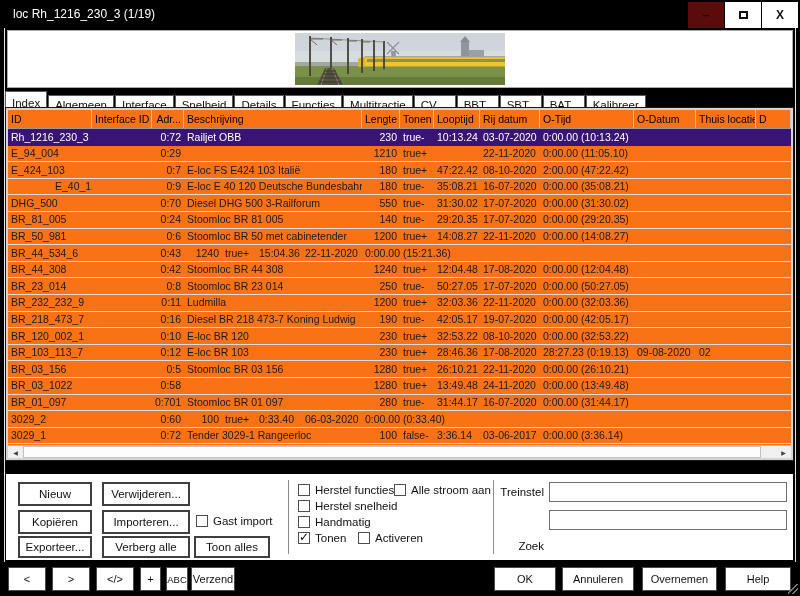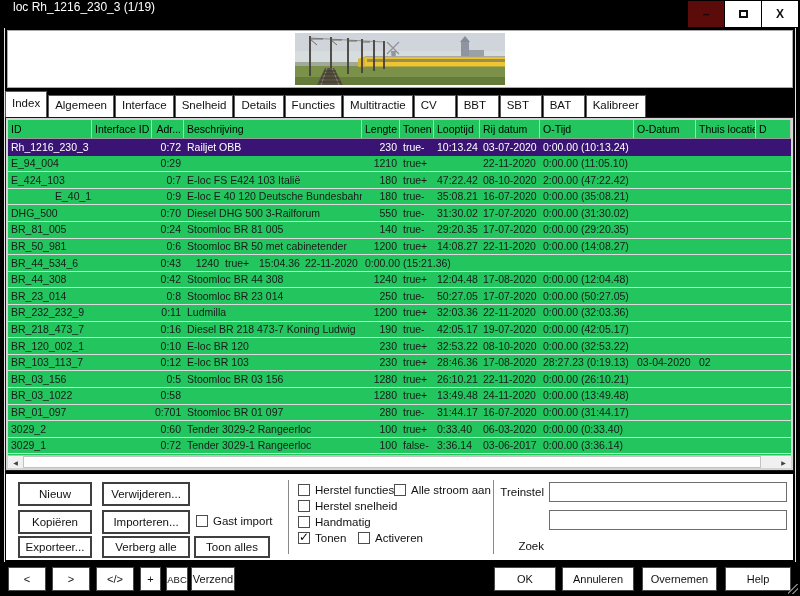--- a/index.html
+++ b/index.html
@@ -2,21 +2,21 @@
 <html><head>
 <meta charset="utf-8">
 <style>
   * { box-sizing: border-box; margin: 0; padding: 0; }
   html,body { width:800px; height:596px; background:#000; overflow:hidden;
     font-family:"Liberation Sans","DejaVu Sans",sans-serif; }
   .window { position:relative; width:800px; height:596px; background:#000; }
 
   
   .titlebar { position:absolute; top:0; left:0; width:800px; height:28px; background:#000;
-    display:flex; align-items:flex-start; }
+    display:flex; align-items:center; }
   .title { color:#fff; font-size:12px; padding-left:13px; flex:1; white-space:nowrap; }
   .tb-btns { display:flex; height:26px; margin-top:1px; }
   .tb-btn { width:37px; height:26px; display:flex; align-items:center; justify-content:center;
     font-size:12px; border-left:1px solid #000; cursor:default; }
   .tb-btn.min { background:#5c0b0b; color:#230303; font-weight:bold; }
   .tb-btn.max { background:#fff; }
   .maxbox { width:9px; height:8px; border:2px solid #111; display:block; }
   .tb-btn.close { background:#fff; color:#111; font-weight:bold; margin-right:2px; }
 
   
@@ -29,22 +29,22 @@
   .photo { display:block; margin:2px auto 0 auto; }
 
   
   .tabs { position:absolute; top:90px; left:5px; height:28px; display:flex; align-items:flex-end; }
   .tab { background:#fff; border:1px solid #5a5a5a; height:23px; font-size:11.5px; color:#111;
     padding:3px 6px 0 6px; margin-right:1px; white-space:nowrap; }
   .tab.active { height:27px; padding-top:5px; border-bottom:1px solid #fff; }
   .tab.wide { min-width:42px; text-align:left; }
 
   
-  .table-panel { position:absolute; top:118px; left:6px; width:787px; height:352px;
-    background:#22c55e; border:2px solid #d4d4d4; outline:1px solid #1a1a1a; }
+  .table-panel { position:absolute; top:108px; left:6px; width:787px; height:352px;
+    background:#f97316; border:2px solid #d4d4d4; outline:1px solid #1a1a1a; }
   .thead { display:flex; height:19px; border-bottom:1px solid #999; font-size:10.5px; color:#000; }
   .th { padding:3px 2px 0 3px; border-right:1px solid #c6c6c6; white-space:nowrap; overflow:hidden; }
   .tbody { position:relative; }
   .tr { display:flex; height:16.6px; border-bottom:1px solid #dcdcdc; color:#1a1a1a; }
   .tr.selected { background:#3a1474; color:#fff; border-bottom-color:#3a1474; }
   .td { padding:1.5px 3px 0 3px; font-size:10.5px; white-space:nowrap; overflow:hidden; }
   .al-r { text-align:right; }
   .hscroll { position:absolute; left:0; right:0; bottom:0; height:13px; background:#f0f0f0;
     border-top:1px solid #bfbfbf; display:flex; align-items:stretch; }
   .sarrow { width:15px; display:flex; align-items:center; justify-content:center;
@@ -343,21 +343,21 @@
         <div class="tr">
           <div class="td" style="width: 84px;">BR_103_113_7</div>
           <div class="td" style="width: 60px;"></div>
           <div class="td al-r" style="width: 32px;">0:12</div>
           <div class="td" style="width: 178px;">E-loc BR 103</div>
           <div class="td al-r" style="width: 38px;">230</div>
           <div class="td" style="width: 34px;">true+</div>
           <div class="td" style="width: 46px;">28:46.36</div>
           <div class="td" style="width: 60px;">17-08-2020</div>
           <div class="td" style="width: 94px;">28:27.23 (0:19.13)</div>
-          <div class="td" style="width: 62px;">03-04-2020</div>
+          <div class="td" style="width: 62px;">09-08-2020</div>
           <div class="td" style="width: 60px;">02</div>
           <div class="td" style="width: auto; flex: 1 1 0%;"></div>
         </div>
         <div class="tr">
           <div class="td" style="width: 84px;">BR_03_156</div>
           <div class="td" style="width: 60px;"></div>
           <div class="td al-r" style="width: 32px;">0:5</div>
           <div class="td" style="width: 178px;">Stoomloc BR 03 156</div>
           <div class="td al-r" style="width: 38px;">1280</div>
           <div class="td" style="width: 34px;">true+</div>
@@ -393,21 +393,20 @@
           <div class="td" style="width: 60px;">16-07-2020</div>
           <div class="td" style="width: 94px;">0:00.00 (31:44.17)</div>
           <div class="td" style="width: 62px;"></div>
           <div class="td" style="width: 60px;"></div>
           <div class="td" style="width: auto; flex: 1 1 0%;"></div>
         </div>
         <div class="tr">
           <div class="td" style="width: 84px;">3029_2</div>
           <div class="td" style="width: 60px;"></div>
           <div class="td al-r" style="width: 32px;">0:60</div>
-          <div class="td" style="width: 178px;">Tender 3029-2  Rangeerloc</div>
           <div class="td al-r" style="width: 38px;">100</div>
           <div class="td" style="width: 34px;">true+</div>
           <div class="td" style="width: 46px;">0:33.40</div>
           <div class="td" style="width: 60px;">06-03-2020</div>
           <div class="td" style="width: 94px;">0:00.00 (0:33.40)</div>
           <div class="td" style="width: 62px;"></div>
           <div class="td" style="width: 60px;"></div>
           <div class="td" style="width: auto; flex: 1 1 0%;"></div>
         </div>
         <div class="tr">

